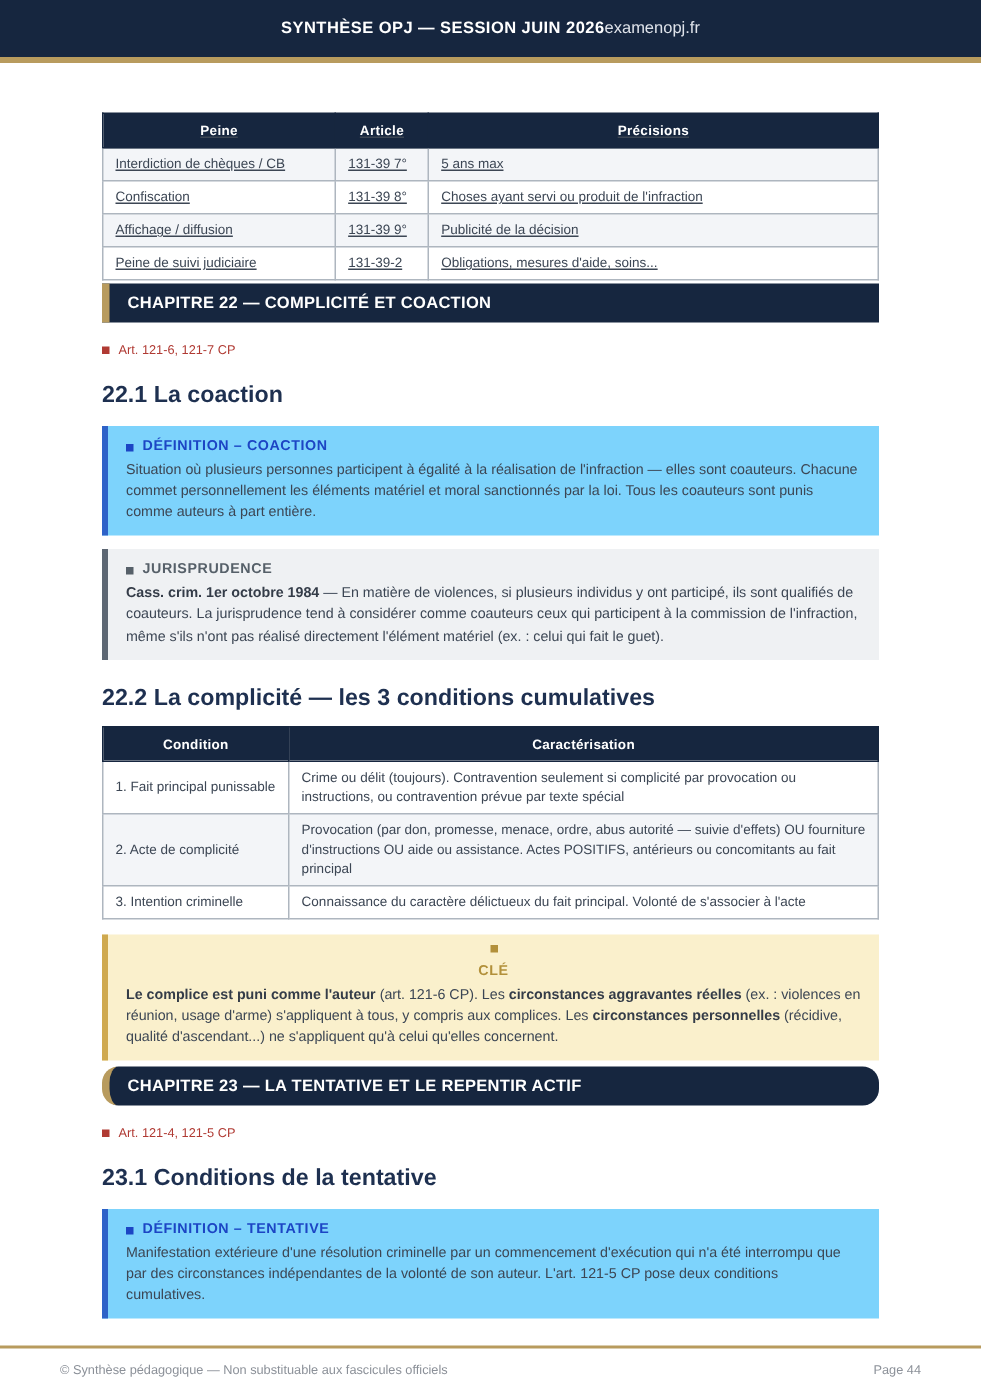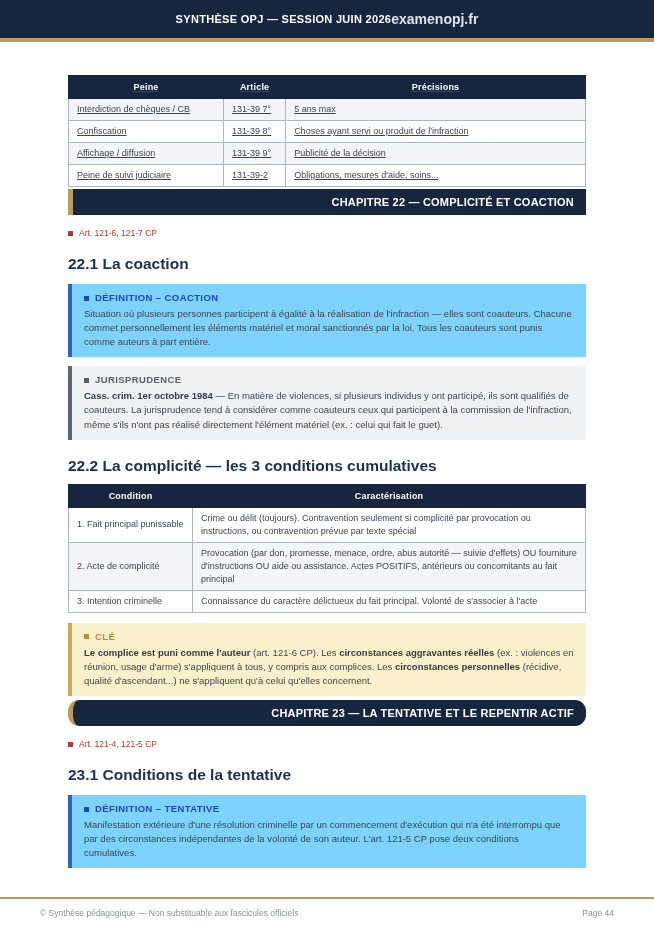--- a/index.html
+++ b/index.html
@@ -10,42 +10,41 @@
     -webkit-font-smoothing:antialiased;
   }
   
   .topbar {
     height:42px; background:var(--navy,#16263f);
     border-bottom:4px solid var(--gold,#b89b5e);
     display:flex; justify-content:center; align-items:center;
     padding:0 40px;
   }
   .topbar-title { color:#ffffff; font-weight:bold; font-size:11px; letter-spacing:.3px; }
-  .topbar-site  { color:#dfe3ea; font-size:14px;font-weight:bold; }
+  .topbar-site  { color:#dfe3ea; font-size:11px; }
 
   
   .content { margin:0 68px; }
 
   table.doc { width:100%; border-collapse:collapse; table-layout:fixed; font-size:9px; color:#3c4654; }
   table.doc th {
     background:var(--navy,#16263f); color:#fff; font-weight:bold; text-align:center;
     padding:6px 4px; border:1px solid var(--navy,#16263f); font-size:9px; letter-spacing:.2px;
   }
   table.doc td { border:1px solid #aeb6bf; padding:4px 8px; line-height:1.45; background:#fff; }
   #penalties-table { margin-top:33px;text-decoration:underline; }
   #penalties-table tbody tr:nth-child(odd) td { background:#f3f5f8; }
   #conditions-table { margin-top:9px;padding-left:29px; }
   #conditions-table tbody tr:nth-child(even) td { background:#f3f5f8; }
 
   .chapter-bar {
     margin-top:2px; background:var(--navy,#16263f);
     border-left:5px solid var(--gold,#b89b5e);
     color:#ffffff; font-weight:bold; font-size:11px; letter-spacing:.2px;
     padding:7px 12px;
-    text-align:right;
   }
   .chapter-bar.second { margin-top:4px;border-radius:11px; }
 
   .refs { display:flex; align-items:center; gap:6px; color:var(--red,#b03a33); font-size:8.5px; margin:13px 0 0; }
   .sq { width:5px; height:5px; background:currentColor; display:inline-block; flex:0 0 auto; }
 
   h2.section { color:#1e3050; font-size:15.5px; font-weight:bold; margin:17px 0 0; }
 
   .box {
     border-left:4px solid; padding:7px 12px 8px;
@@ -53,21 +52,21 @@
   }
   .box-title {
     font-weight:bold; font-size:9.5px; letter-spacing:.4px;
     display:flex; align-items:center; gap:6px; margin-bottom:2px;
   }
   .box-def   { background:#7dd3fc; border-color:#2e62c8; margin-top:11px; }
   .box-def .box-title   { color:#1c45c4; }
   .box-juris { background:#eff1f3; border-color:#5d6773; margin-top:9px; }
   .box-juris .box-title { color:#566069; }
   .box-key   { background:#faf0cc; border-color:#cfa94f; margin-top:10px; }
-  .box-key .box-title   { color:#b2903a; }
+  .box-key .box-title   { color:#b2903a;flex-direction:column; }
   .box b { color:#343c48; }
 
   
   .footer {
     position:absolute; left:0; right:0; bottom:0; height:29px;
     border-top:2px solid var(--gold,#b89b5e);
     display:flex; justify-content:space-between; align-items:center;
     padding:0 40px; color:#8b9098; font-size:8.5px; background:#fff;
   }
 </style>

